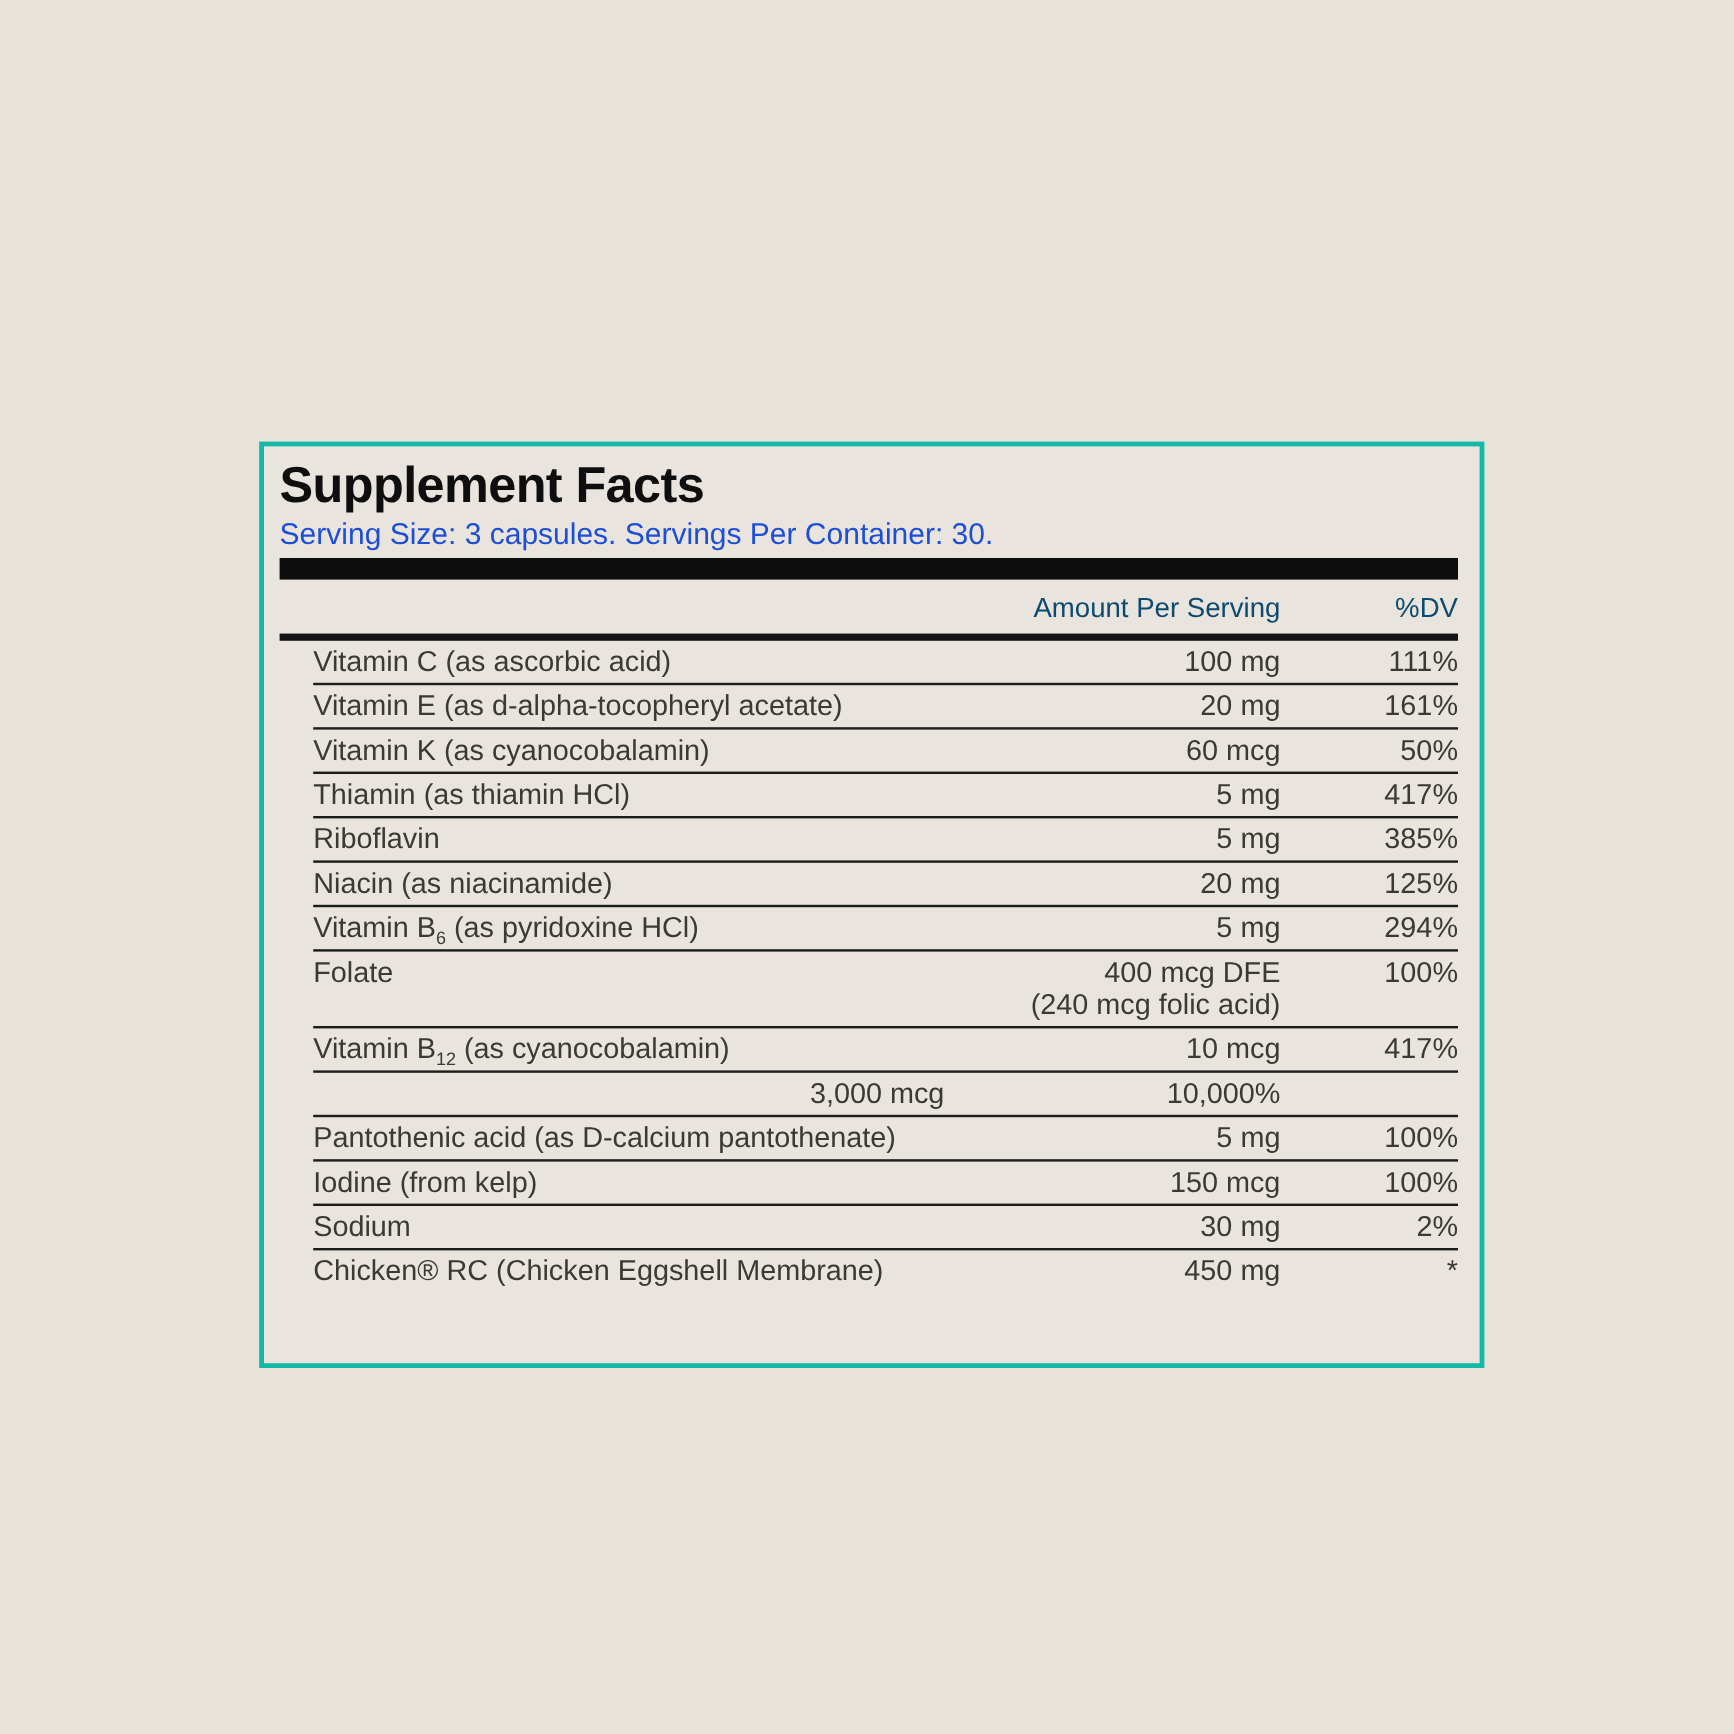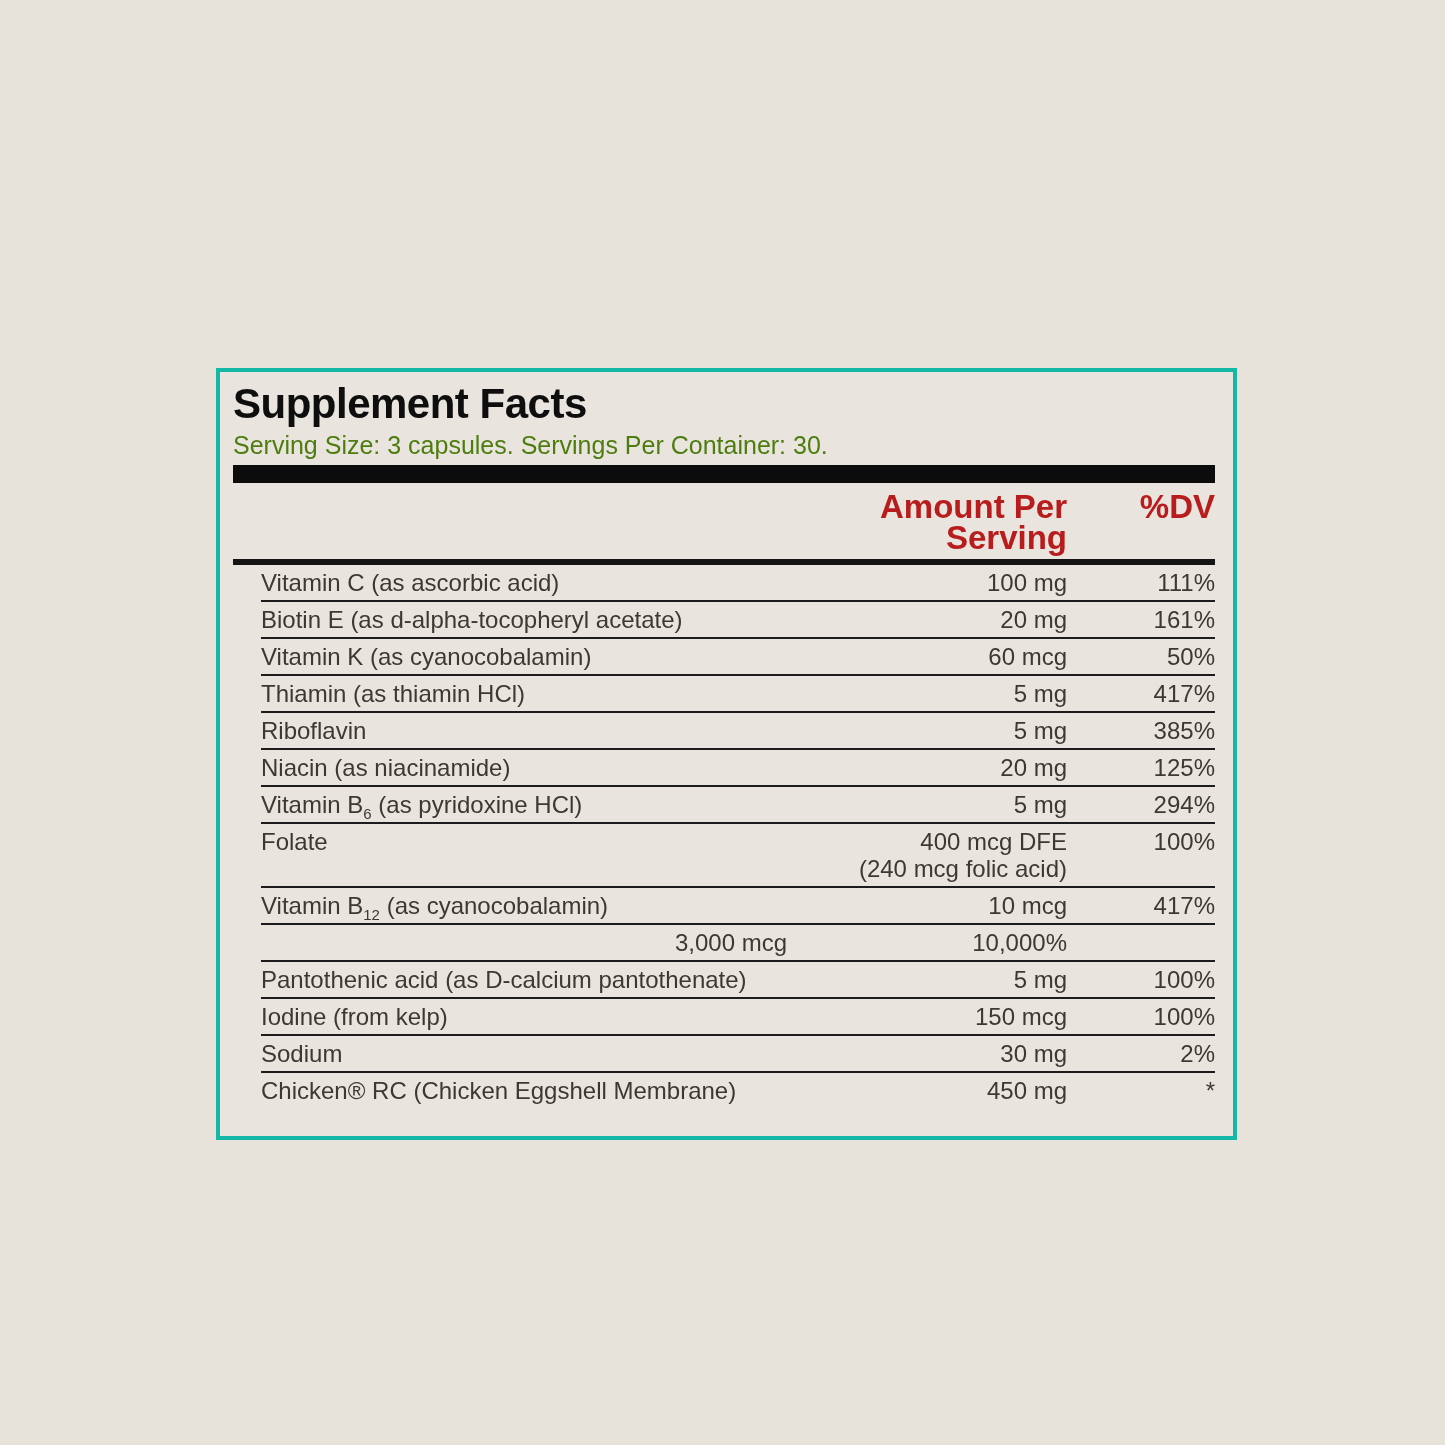--- a/index.html
+++ b/index.html
@@ -30,36 +30,36 @@
     font-weight: bold;
     font-size: 42px;
     line-height: 48px;
     letter-spacing: -0.5px;
     color: #0e0e0e;
     margin-top: 2px;
   }
   .serving {
     font-size: 25px;
     line-height: 31px;
-    color: #4d7c0f;
+    color: #1d4ed8;
     margin-top: 2px;
   }
   .bar {
     height: 18px;
     background: #0c0c0c;
     margin-top: 4px;
   }
   .hdr {
     display: grid;
     grid-template-columns: 1fr 280px 148px;
     padding: 8px 0 6px 0;
-    font-weight: bold;
-    font-size: 33px;
+    font-weight: normal;
+    font-size: 23px;
     line-height: 31px;
-    color: #b91c1c;
+    color: #0c4a6e;
   }
   .thick-divider {
     height: 6px;
     background: #141414;
   }
   .table .row {
     display: grid;
     grid-template-columns: 1fr 280px 148px;
     padding: 4px 0;
     font-size: 24px;
@@ -97,21 +97,21 @@
   </div>
   <div class="thick-divider"></div>
   <div class="table">
   <div class="row">
     <span class="cell name">Vitamin C (as ascorbic acid)</span>
     <span class="cell amount">100 mg</span>
     <span class="cell dv">111%</span>
   </div>
 
   <div class="row">
-    <span class="cell name">Biotin E (as d-alpha-tocopheryl acetate)</span>
+    <span class="cell name">Vitamin E (as d-alpha-tocopheryl acetate)</span>
     <span class="cell amount">20 mg</span>
     <span class="cell dv">161%</span>
   </div>
 
   <div class="row">
     <span class="cell name">Vitamin K (as cyanocobalamin)</span>
     <span class="cell amount">60 mcg</span>
     <span class="cell dv">50%</span>
   </div>
 

